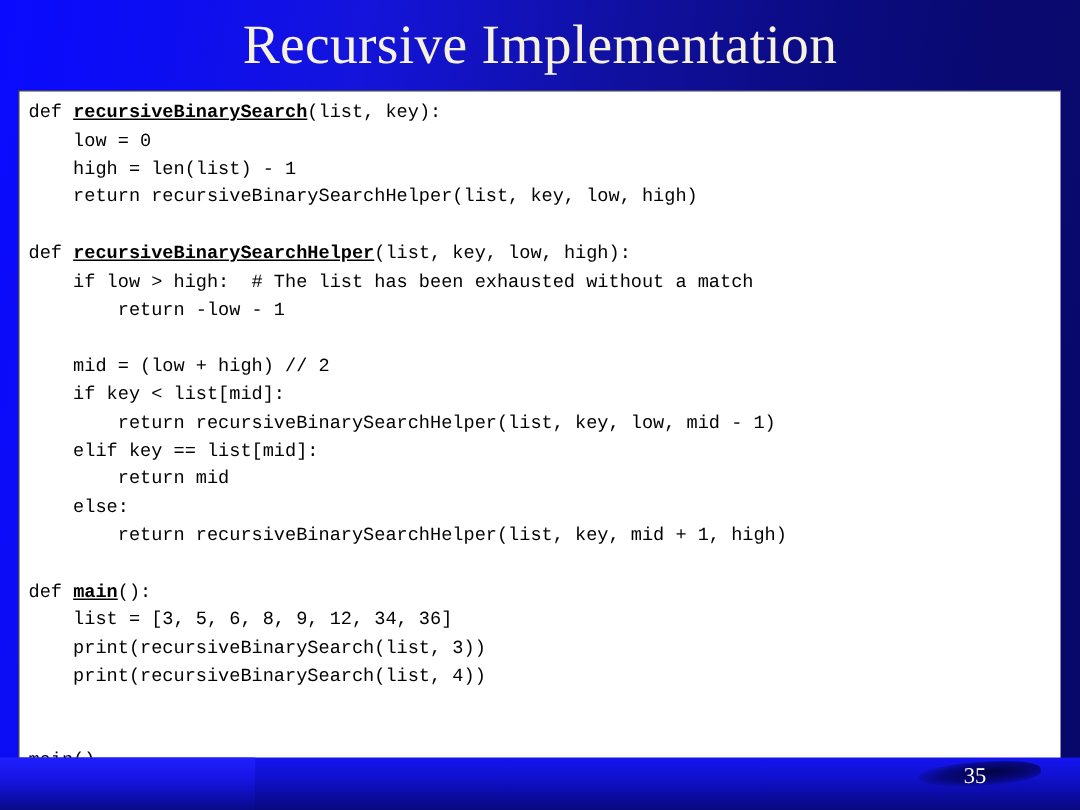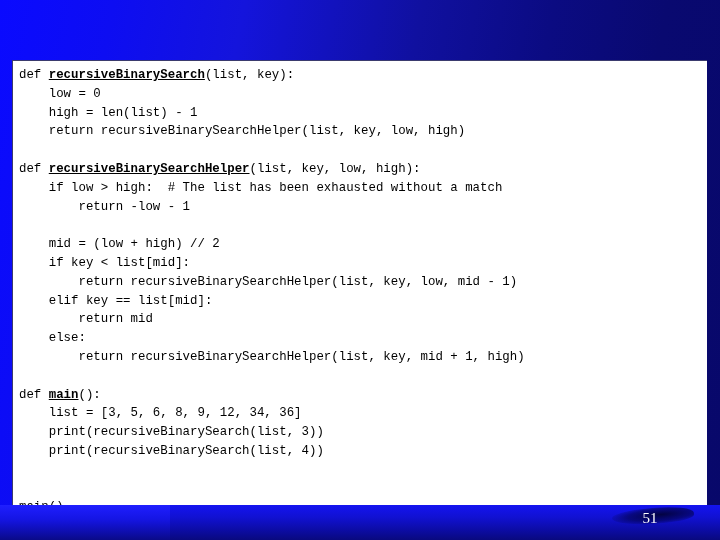--- a/index.html
+++ b/index.html
@@ -117,26 +117,27 @@
   .fn {
     font-weight: bold;
     text-decoration: underline;
   }
 </style>
 </head>
 <body>
 
 <div id="slide">
 
+  <div id="title">Recursive Implementation</div>
 
   <div id="code-panel">
     <pre id="code-block"><span class="ln"><span>def </span><span class="fn">recursiveBinarySearch</span><span>(list, key):</span></span><span class="ln"><span>    low = 0</span></span><span class="ln"><span>    high = len(list) - 1</span></span><span class="ln"><span>    return recursiveBinarySearchHelper(list, key, low, high)</span></span><span class="ln"><span></span></span><span class="ln"><span>def </span><span class="fn">recursiveBinarySearchHelper</span><span>(list, key, low, high):</span></span><span class="ln"><span>    if low &gt; high:  # The list has been exhausted without a match</span></span><span class="ln"><span>        return -low - 1</span></span><span class="ln"><span></span></span><span class="ln"><span>    mid = (low + high) // 2</span></span><span class="ln"><span>    if key &lt; list[mid]:</span></span><span class="ln"><span>        return recursiveBinarySearchHelper(list, key, low, mid - 1)</span></span><span class="ln"><span>    elif key == list[mid]:</span></span><span class="ln"><span>        return mid</span></span><span class="ln"><span>    else:</span></span><span class="ln"><span>        return recursiveBinarySearchHelper(list, key, mid + 1, high)</span></span><span class="ln"><span></span></span><span class="ln"><span>def </span><span class="fn">main</span><span>():</span></span><span class="ln"><span>    list = [3, 5, 6, 8, 9, 12, 34, 36]</span></span><span class="ln"><span>    print(recursiveBinarySearch(list, 3))</span></span><span class="ln"><span>    print(recursiveBinarySearch(list, 4))</span></span><span class="ln"><span></span></span><span class="ln"><span></span></span><span class="ln"><span>main()</span></span></pre>
   </div>
 
   <div id="bottom-band"></div>
   <div id="bottom-band-left"></div>
   <div id="page-accent"></div>
 
   <div id="page-number" style="position:absolute; left:630px; top:509px; width:40px; text-align:center;
               font-family:'Liberation Serif','DejaVu Serif',serif; font-size:15px;
-              line-height:18px; color:#ffffff;">51</div>
+              line-height:18px; color:#ffffff;">35</div>
 
 </div>
 
 </body></html>

